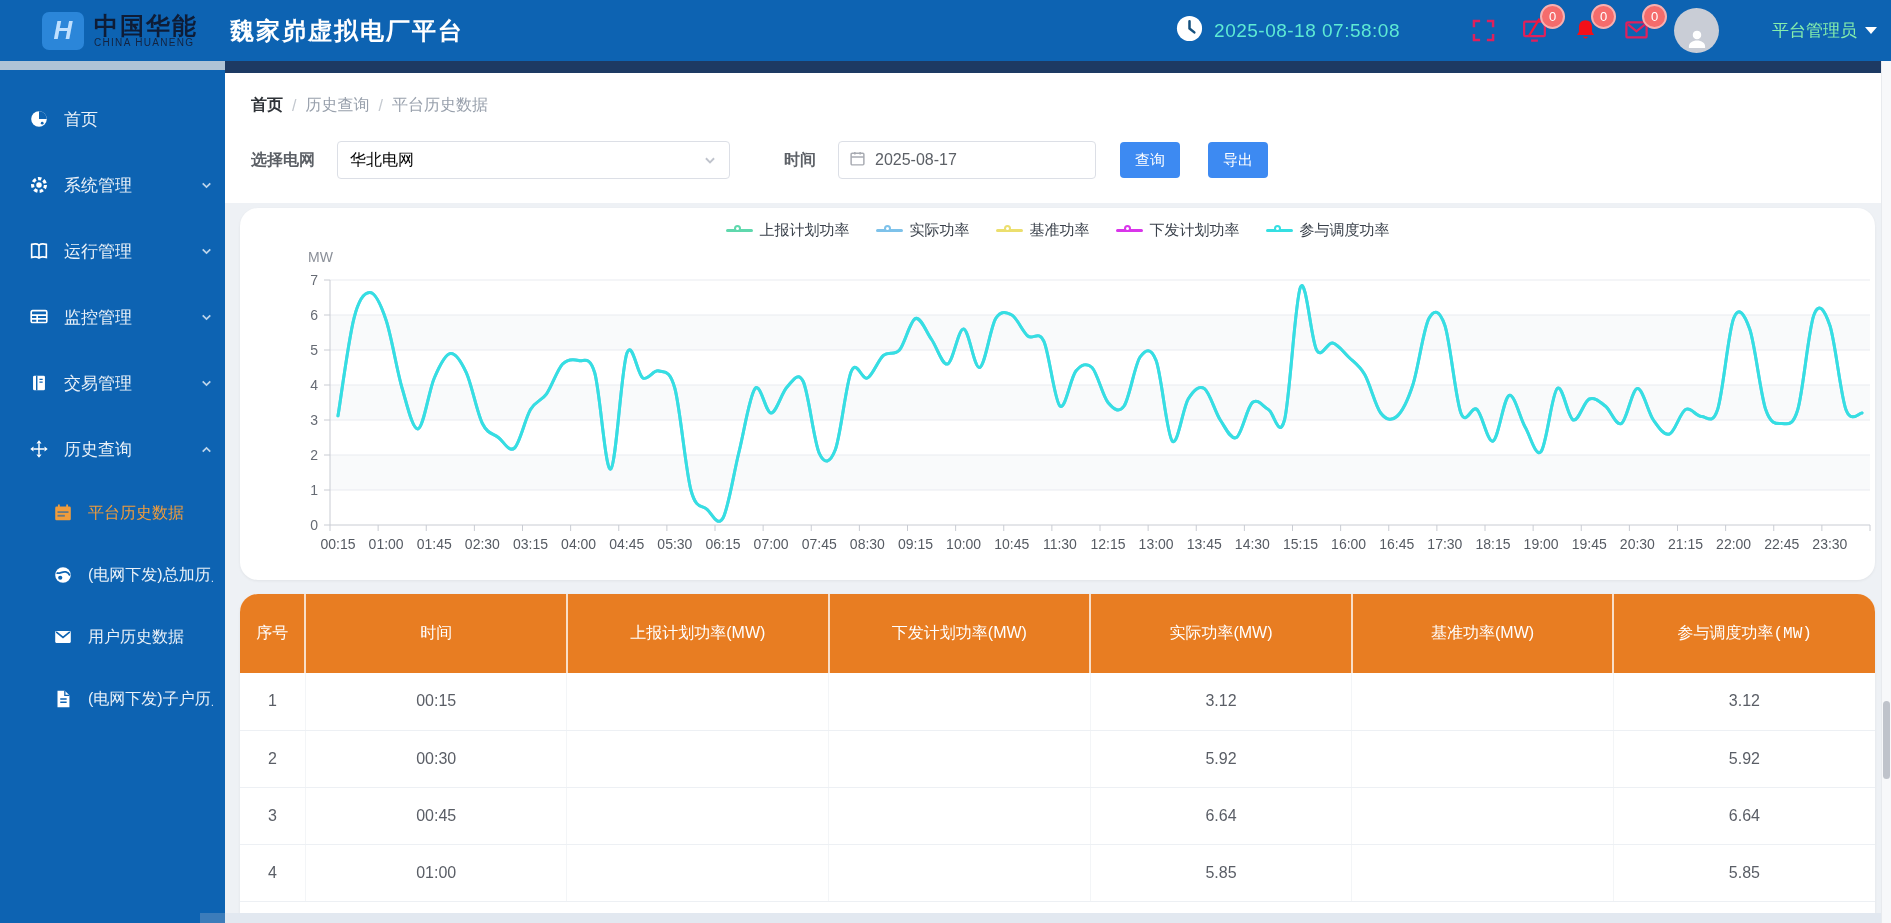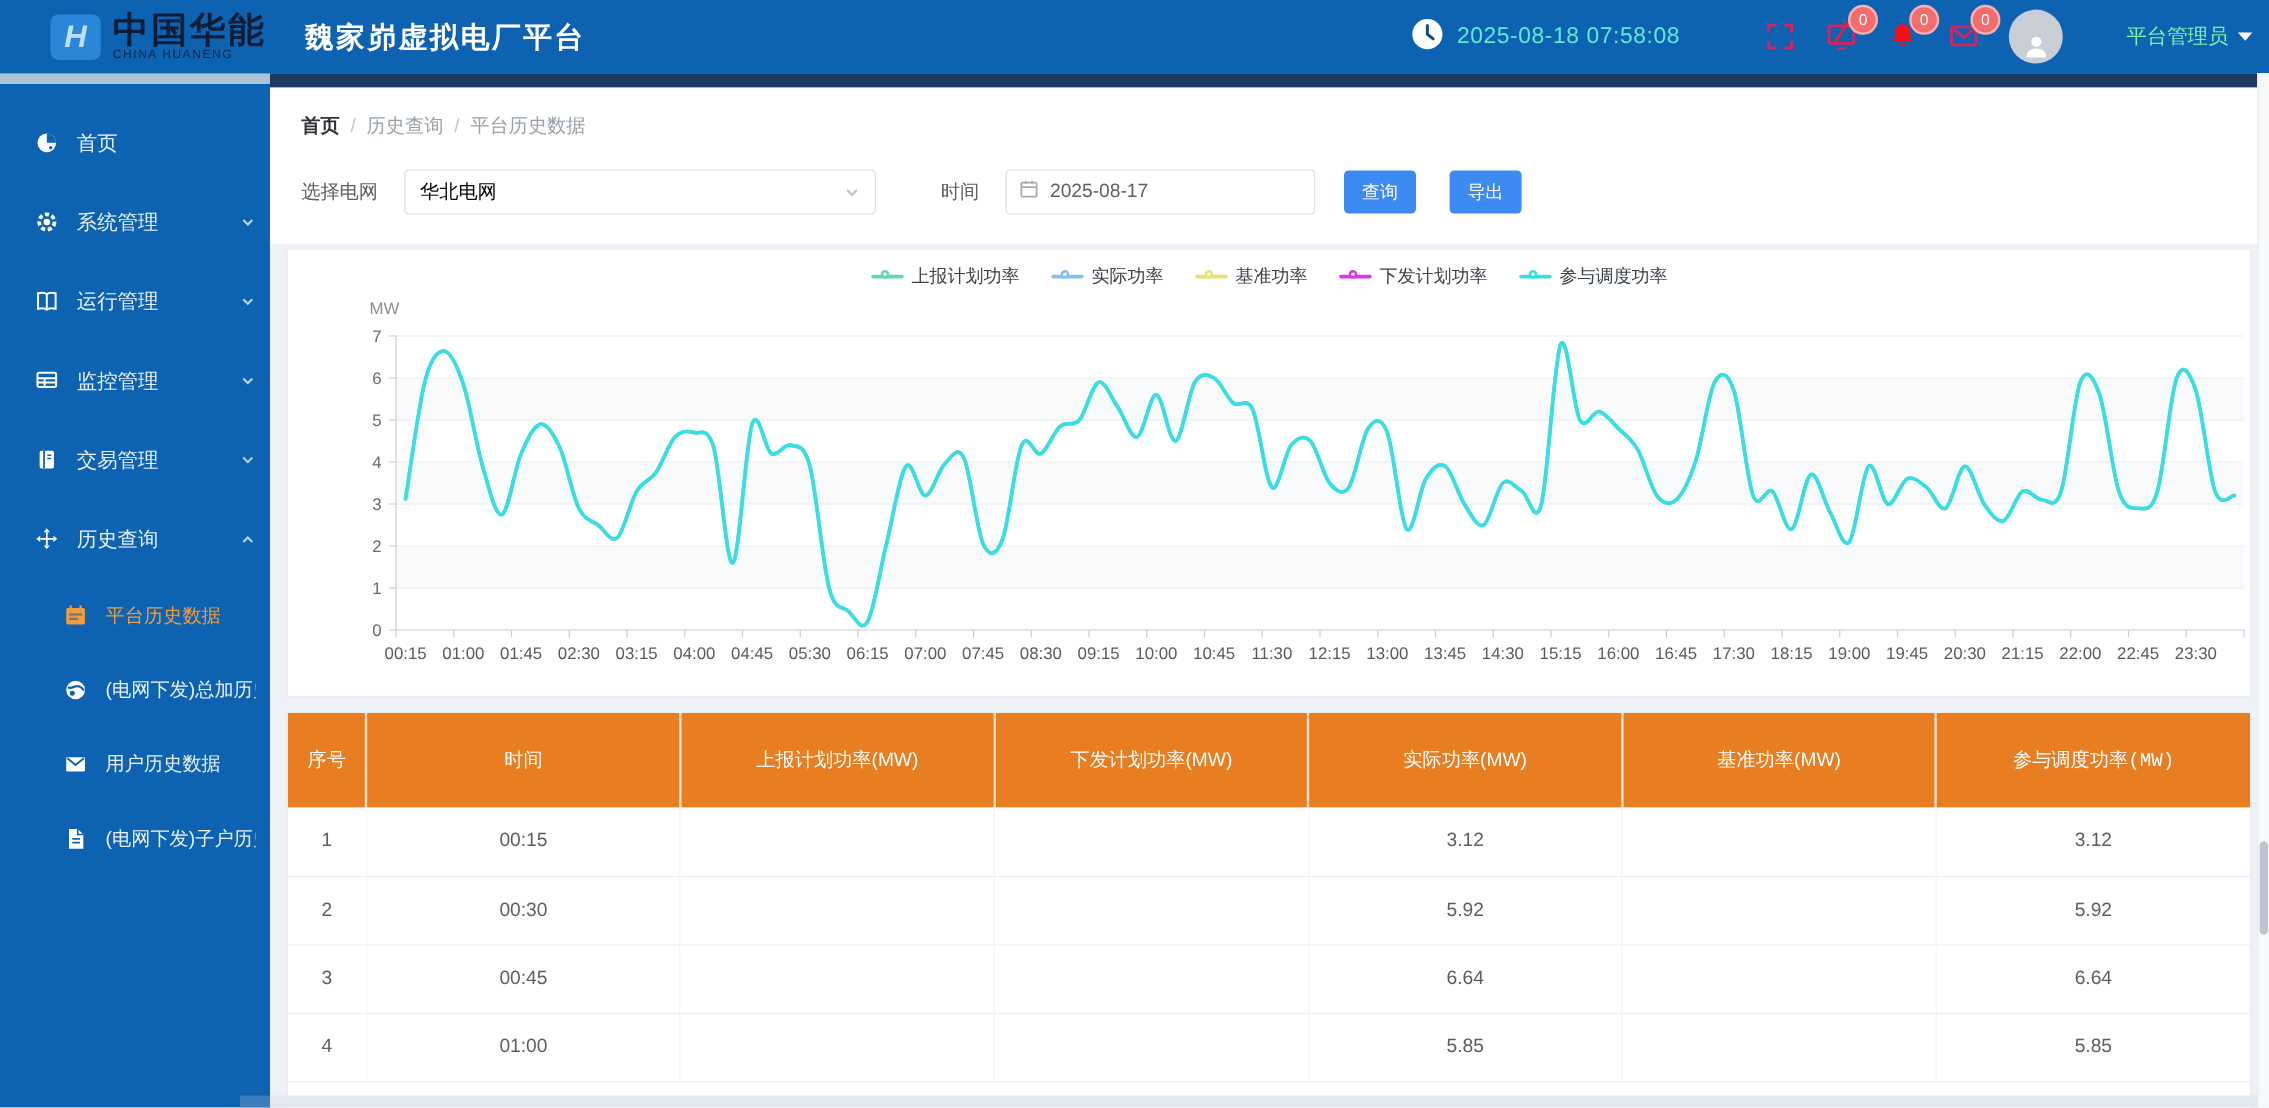--- a/index.html
+++ b/index.html
@@ -8,21 +8,21 @@
   .screen{ position:relative; width:1891px; height:923px; }
 
   
   .header{ position:absolute; top:0; left:0; right:0; height:61px;
     background:var(--header-bg,#0d63b2); display:flex; align-items:center; z-index:20; }
   .brand{ display:flex; align-items:center; margin-left:42px; }
   .logo-mark{ width:42px; height:38px; border-radius:7px; background:#2b86d9;
     display:flex; align-items:center; justify-content:center; }
   .logo-mark span{ color:#bfe0ff; font-weight:bold; font-size:26px; font-style:italic; }
   .logo-text{ margin-left:10px; line-height:1.05; }
-  .logo-cn{ font-size:30px; font-weight:bold; color:#0e1c36; letter-spacing:2px;text-align:right; }
+  .logo-cn{ font-size:24px; font-weight:bold; color:#0e1c36; letter-spacing:2px;text-align:right; }
   .logo-en{ font-size:10px; color:#14233f; letter-spacing:1.3px; }
   .app-title{ margin-left:32px; color:#fff; font-size:24px; font-weight:bold; letter-spacing:2px; }
   .header-right{ margin-left:auto; display:flex; align-items:center; margin-right:14px; }
   .clock-wrap{ display:flex; align-items:center; }
   .clock-wrap svg{ width:29px; height:29px; }
   .datetime{ color:#5eead4; font-size:19px; margin-left:10px; letter-spacing:.5px; }
   .notifs{ display:flex; align-items:center; margin-left:70px; }
   .notif{ position:relative; margin-right:24px; cursor:pointer; }
   .notif svg{ width:27px; height:27px; display:block; }
   .badge{ position:absolute; top:-13px; right:-17px; min-width:25px; height:25px; border-radius:13px;
@@ -52,37 +52,37 @@
 
   
   .main{ position:absolute; top:61px; left:225px; right:0; bottom:0; background:#eef1f5; }
   .top-dark-strip{ position:absolute; top:0; left:0; right:10px; height:12px; background:#1d3a63; }
   .filter-panel{ position:absolute; top:12px; left:0; right:10px; height:130px; background:#fff; }
   .breadcrumb{ display:flex; align-items:center; padding:22px 0 0 26px; font-size:16px; }
   .bc-item{ color:#98a0ac; cursor:pointer; }
   .bc-item.first{ color:#2f3338; font-weight:bold; cursor:default; }
   .bc-sep{ color:#c3c8cf; margin:0 9px; }
   .filter-row{ display:flex; align-items:center; padding-left:26px; margin-top:25px; }
-  .f-label{ color:#5c6066; font-size:16px; }
+  .f-label{ color:#5c6066; font-size:16px;font-weight:bold; }
   .select-box{ width:393px; height:38px; border:1px solid #dcdfe6; border-radius:4px; background:#fff;
     display:flex; align-items:center; padding:0 12px; margin-left:22px; cursor:pointer; }
   .select-box .sel-val{ flex:1; color:#000000; font-size:16px; }
   .sel-arrow svg{ width:14px; height:14px; display:block; }
   .time-label{ margin-left:54px; }
   .date-box{ width:258px; height:38px; border:1px solid #dcdfe6; border-radius:4px; background:#fff;
     display:flex; align-items:center; padding:0 10px; margin-left:22px; cursor:text; }
   .date-box svg{ width:17px; height:17px; margin-right:9px; }
   .date-val{ color:#5c6066; font-size:16px; }
   .btn{ height:36px; padding:0 15px; border:none; border-radius:4px; background:var(--accent-blue,#3d8af2);
     color:#fff; font-size:15px; font-family:inherit; cursor:pointer; }
   .btn-query{ margin-left:24px; }
   .btn-export{ margin-left:28px; }
 
   
-  .card{ position:absolute; left:15px; width:1635px; background:#fff; border-radius:0;
+  .card{ position:absolute; left:15px; width:1635px; background:#fff; border-radius:18px;
     box-shadow:0 1px 3px rgba(0,0,0,.06); }
   .chart-card{ top:147px; height:372px; }
   .table-card{ top:533px; height:500px; overflow:hidden; }
 
   
   .legend{ display:flex; justify-content:center; align-items:center; padding-top:13px; }
   .lg-item{ display:flex; align-items:center; margin:0 13px; cursor:pointer; }
   .lg-mark{ position:relative; width:27px; height:3px; border-radius:2px; }
   .lg-mark i{ position:absolute; left:8px; top:-4.5px; width:7px; height:7px; border-radius:50%;
     background:#fff; border-style:solid; border-width:2px; }

